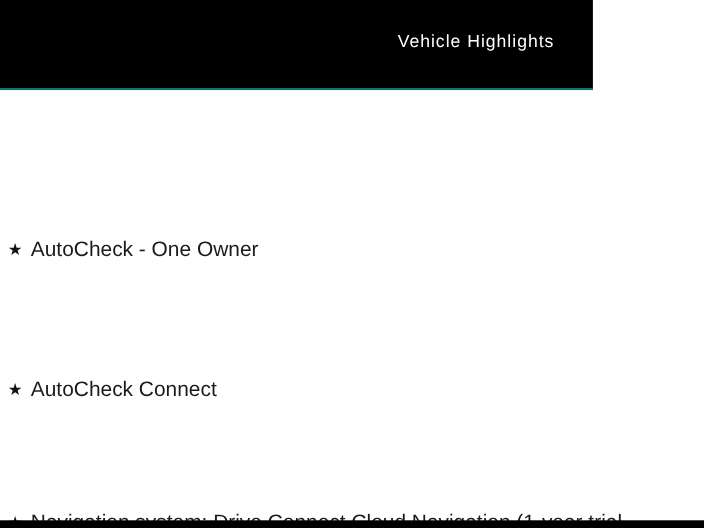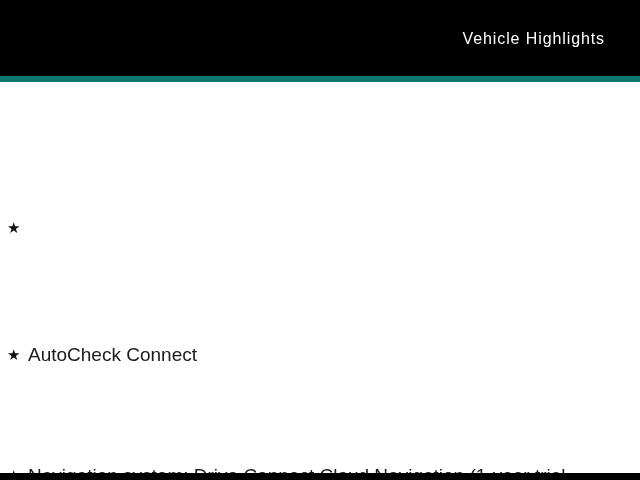--- a/index.html
+++ b/index.html
@@ -12,24 +12,24 @@
     width: 640px;
     height: 480px;
     background: #ffffff;
     overflow: hidden;
     font-family: "Liberation Sans", "DejaVu Sans", sans-serif;
   }
   .top-bar {
     position: absolute;
     left: 0;
     top: 0;
-    width: 640px;
+    width: 539px;
     height: 82px;
     background: #000000;
-    border-bottom: 6px solid #0f766e;
+    border-bottom: 2px solid #0f766e;
     box-sizing: border-box;
     padding-left: 33px;
   }
   .header-title {
     position: absolute;
     top: 30px;
     right: 35px;
     color: #ffffff;
     font-size: 16px;
     line-height: 18px;
@@ -85,20 +85,21 @@
 
   <div class="top-bar">
     <div class="header-title">Vehicle Highlights</div>
   </div>
 
   <div class="content">
     <ul class="highlight-list">
 
       <li class="highlight-item item-0">
         <span class="star">★</span>
+        <span class="highlight-text">AutoCheck - One Owner</span>
       </li>
 
       <li class="highlight-item item-1">
         <span class="star">★</span>
         <span class="highlight-text">AutoCheck Connect</span>
       </li>
 
       <li class="highlight-item item-2">
         <span class="star">★</span>
         <span class="highlight-text">Navigation system: Drive Connect Cloud Navigation (1-year trial subscription)</span>

